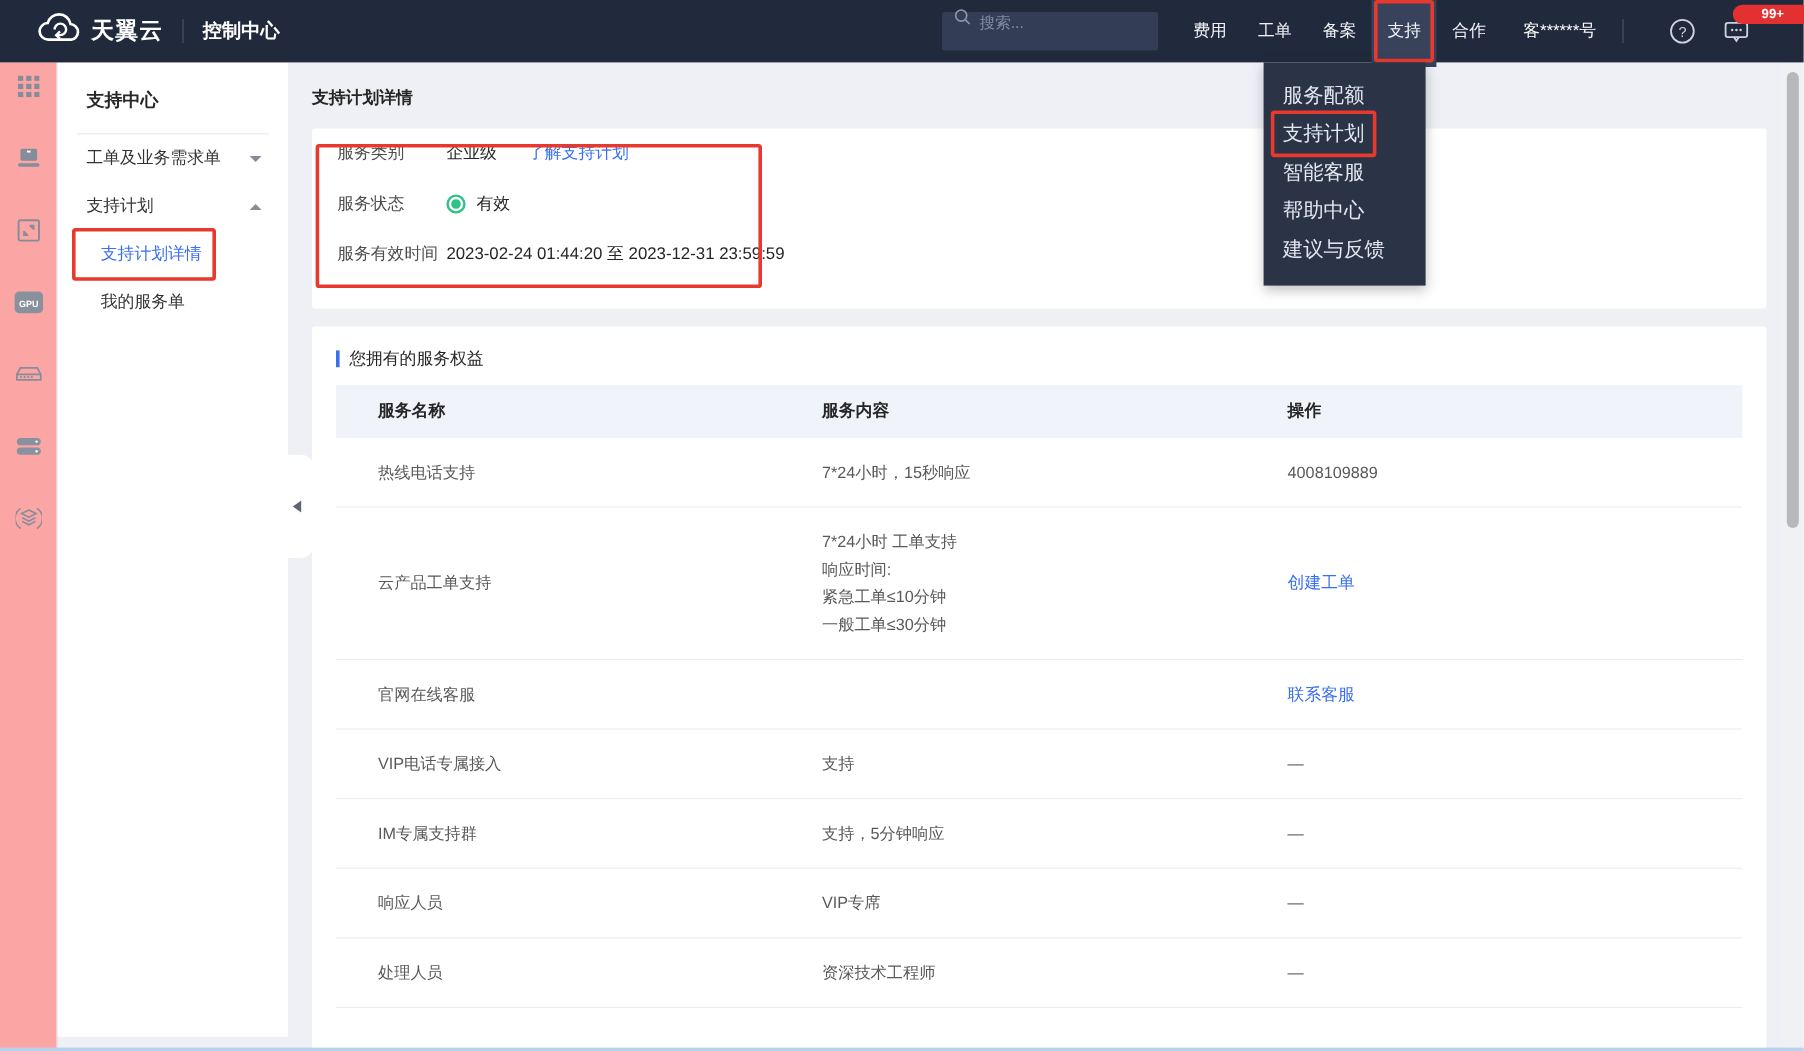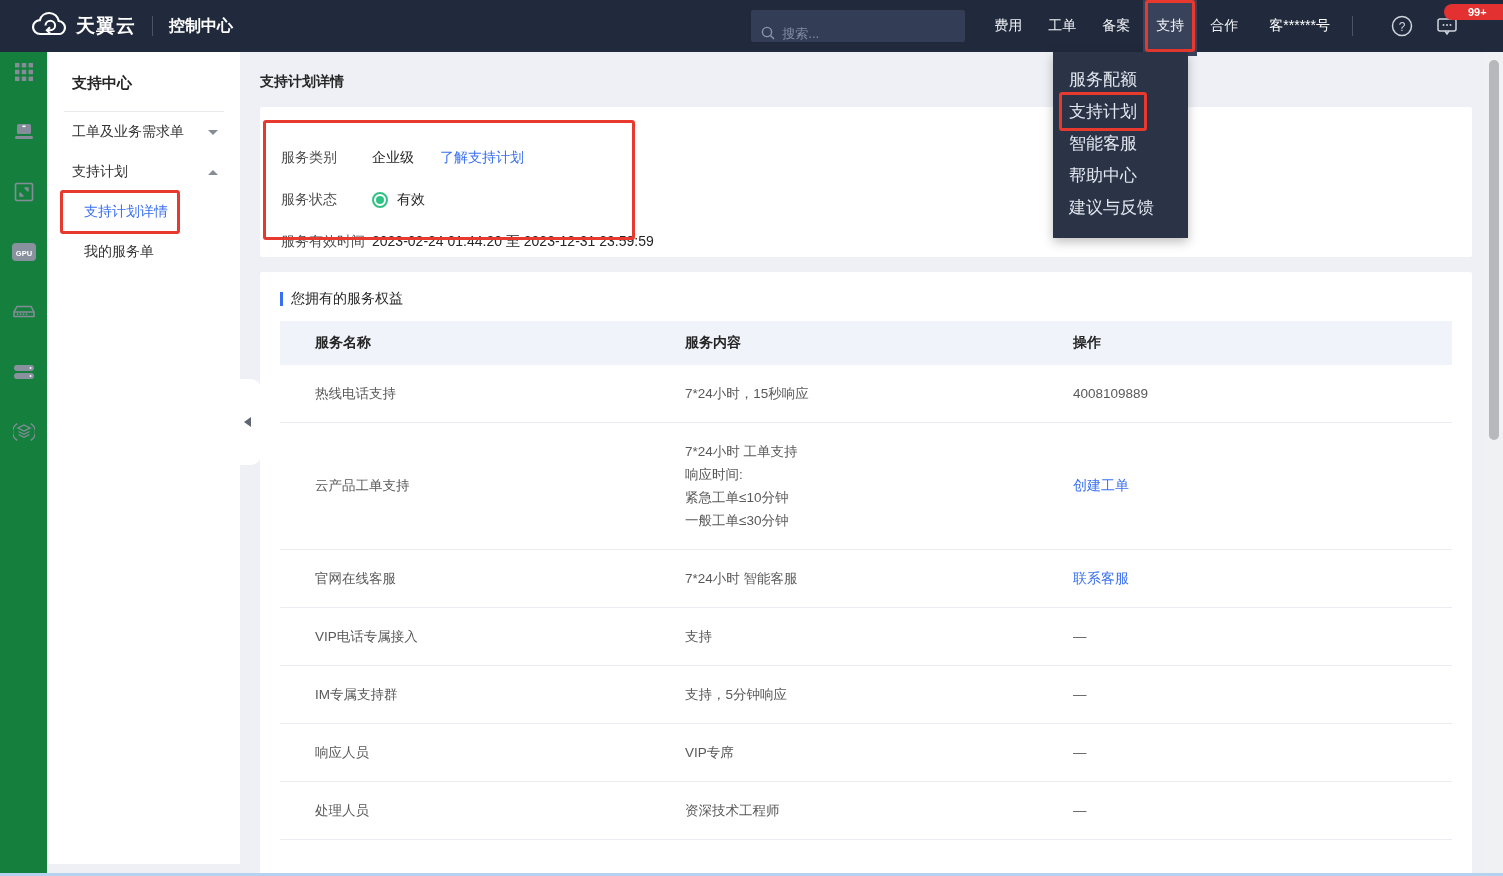--- a/index.html
+++ b/index.html
@@ -8,22 +8,22 @@
 
   
   .navbar { position:fixed; top:0; left:0; width:1503px; height:52px;
     background:#212a3c; color:#fff; display:flex; align-items:center; z-index:50; }
   .nav-left { display:flex; align-items:center; padding-left:30px; }
   .logo { display:flex; align-items:center; gap:8px; }
   .logo-text { font-size:19px; font-weight:bold; letter-spacing:1px; }
   .nav-vdivider { width:1px; height:20px; background:#4a5368; margin:0 16px; }
   .console-title { font-size:16px; font-weight:bold; }
   .nav-right { position:absolute; right:44px; top:0; height:52px; display:flex; align-items:center; }
-  .search-box { width:214px; height:30px; background:#333d55; border-radius:2px;
-    display:flex; align-items:flex-start; padding:16px 10px; margin-right:16px; }
+  .search-box { width:180px; height:30px; background:#333d55; border-radius:2px;
+    display:flex; align-items:flex-end; padding:16px 10px; margin-right:16px; }
   .search-box input { background:transparent; border:none; outline:none; color:#cfd6e4;
     font-size:13px; width:150px; margin-left:7px; font-family:inherit; }
   .search-box input::placeholder { color:#828da6; }
   .nav-item { font-size:14px; color:#f2f4f8; padding:4px 13px; height:60px;
     display:flex; align-items:center; cursor:pointer; }
   .nav-item-support { position:relative; background:#39425b; }
   .account { font-size:14px; margin:0 6px 0 18px; }
   .icon-btn { margin-left:22px; position:relative; display:flex; align-items:center; cursor:pointer; }
   .badge { position:absolute; top:-11px; left:9px; background:#e33030; color:#fff;
     font-size:11px; font-weight:bold; border-radius:9px; padding:1px 24px; line-height:14px; }
@@ -37,21 +37,21 @@
   .anno-plan { left:3px; top:13px; width:372px; height:120px; }
 
   
   .dropdown { position:fixed; left:1053px; top:52px; width:135px; background:#2b3447;
     padding:11px 0 15px; z-index:60; box-shadow:0 4px 10px rgba(0,0,0,.25); }
   .dd-item { height:32px; display:flex; align-items:center; padding-left:16px;
     color:#e3e7f0; font-size:17px; cursor:pointer; }
   .dd-label { position:relative; }
 
   
-  .icon-rail { position:fixed; left:0; top:52px; bottom:0; width:48px; background:#15803d;
+  .icon-rail { position:fixed; left:0; top:52px; bottom:0; width:48px; background:#fca5a5;
     border-right:1px solid #ebedf1; display:flex; flex-direction:column; align-items:center; z-index:20;gap:20px; }
   .rail-item { width:48px; height:40px; display:flex; align-items:center; justify-content:center; cursor:pointer; }
 
   
   .sidebar { position:fixed; left:48px; top:52px; bottom:12px; width:192px; background:#fff; z-index:20; }
   .sb-title { font-size:15px; font-weight:bold; color:#262626; padding:22px 24px 18px; }
   .sb-divider { border-top:1px solid #e8e9ed; margin:0 16px; }
   .sb-group { height:40px; display:flex; align-items:center; justify-content:space-between;
     padding:0 22px 0 24px; font-size:14px; color:#333; cursor:pointer; }
   .sb-group:first-of-type { margin-top:12px; }
@@ -61,21 +61,21 @@
     border-bottom:5px solid #868d99; }
   .sb-sub { height:40px; display:flex; align-items:center; padding-left:36px;
     font-size:14px; color:#333; cursor:pointer; position:relative; }
   .sb-sub.active { color:#3a70f0; }
 
   
   .main { position:fixed; left:240px; top:52px; right:0; bottom:0; background:#eef0f5;
     padding:21px 31px 0 20px; overflow:hidden; }
   .page-title { font-size:14px; font-weight:bold; color:#262626; margin-bottom:16px; }
   .card { background:#fff; border-radius:2px; }
-  .card-plan { position:relative; height:150px; padding:42px 20px 0 21px; margin-bottom:15px; }
+  .card-plan { position:relative; height:150px; padding:12px 20px 0 21px; margin-bottom:15px; }
   .plan-row { display:flex; align-items:center; margin-bottom:24px; font-size:14px; }
   .plan-label { width:91px; color:#4d4d4d; }
   .plan-value { color:#262626; }
   .link { color:#3a70f0; cursor:pointer; text-decoration:none; font-size:14px; }
   .learn-link { margin-left:26px; }
   .radio { width:16px; height:16px; border:2px solid #2fc285; border-radius:50%;
     display:inline-flex; align-items:center; justify-content:center; margin-right:9px; }
   .radio::after { content:""; width:8px; height:8px; background:#2fc285; border-radius:50%; }
 
   .card-benefits { min-height:603px; padding:18px 20px 0; }
@@ -324,21 +324,20 @@
         <div class="content-line">响应时间:</div>
         <div class="content-line">紧急工单≤10分钟</div>
         <div class="content-line">一般工单≤30分钟</div>
       </div>
       <div class="cell-action"><a class="link">创建工单</a></div>
     </div>
 
     <div class="trow">
       <div class="cell-name">官网在线客服</div>
       <div class="cell-content">
-        <div class="content-line">7*24小时 智能客服</div>
       </div>
       <div class="cell-action"><a class="link">联系客服</a></div>
     </div>
 
     <div class="trow">
       <div class="cell-name">VIP电话专属接入</div>
       <div class="cell-content">
           <div class="content-line">支持</div>
         </div>
       <div class="cell-action"><span class="dash">—</span></div>

